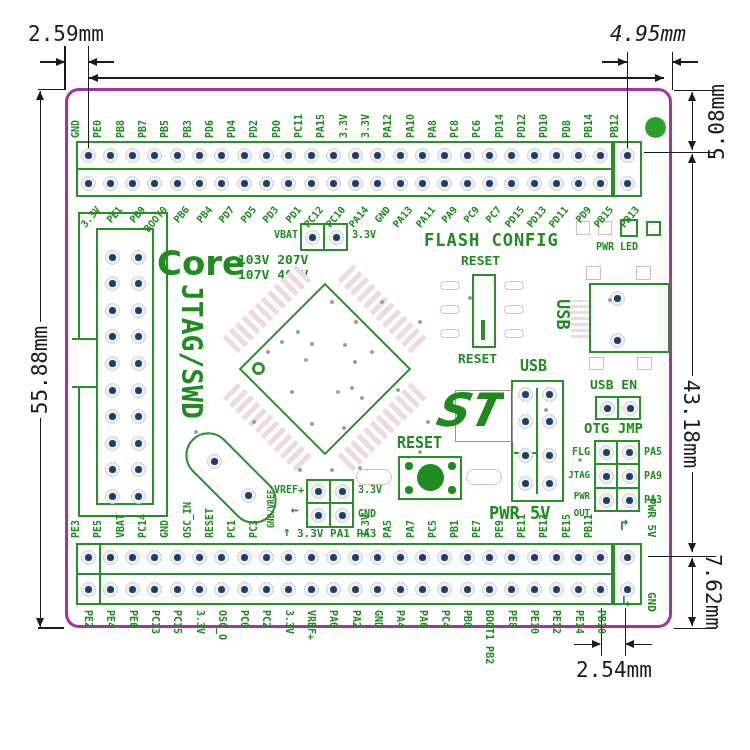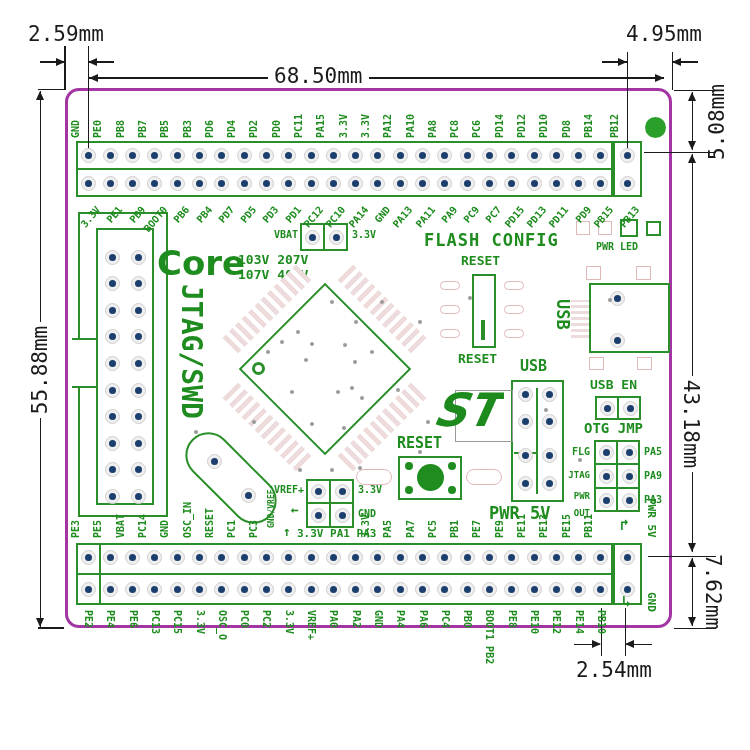--- a/index.html
+++ b/index.html
@@ -165,23 +165,22 @@
   <div class="dline" style="left:64px;top:46px;width:1.5px;height:44px;"></div>
   <div class="dline" style="left:87.5px;top:46px;width:1.5px;height:106px;"></div>
   <div class="dline" style="left:40px;top:61px;width:25px;height:1.5px;"></div>
   <div class="ah r" style="left:56px;top:58px;"></div>
   <div class="dline" style="left:89px;top:61px;width:25px;height:1.5px;"></div>
   <div class="ah l" style="left:88px;top:58px;"></div>
 
   <div class="dline" style="left:89px;top:77px;width:575px;height:1.5px;"></div>
   <div class="ah l" style="left:89px;top:74px;"></div>
   <div class="ah r" style="left:655px;top:74px;"></div>
-  <div class="dtext whitebg" style="left:268px;top:64px;padding:0 6px;">68.50mm</div>
-
-  <div class="dtext" style="left:626px;top:22px;">4.95mm</div>
+
+  <div class="dtext" style="left:610px;top:22px;font-style:italic;">4.95mm</div>
   <div class="dline" style="left:626.5px;top:52px;width:1.5px;height:100px;"></div>
   <div class="dline" style="left:671.5px;top:52px;width:1.5px;height:38px;"></div>
   <div class="dline" style="left:602px;top:61px;width:25px;height:1.5px;"></div>
   <div class="ah r" style="left:618px;top:58px;"></div>
   <div class="dline" style="left:673px;top:61px;width:25px;height:1.5px;"></div>
   <div class="ah l" style="left:672px;top:58px;"></div>
 
   <div class="dline" style="left:674px;top:89.5px;width:42px;height:1.5px;"></div>
   <div class="dline" style="left:644px;top:151.5px;width:72px;height:1.5px;"></div>
   <div class="dline" style="left:691.5px;top:92px;width:1.5px;height:58px;"></div>

